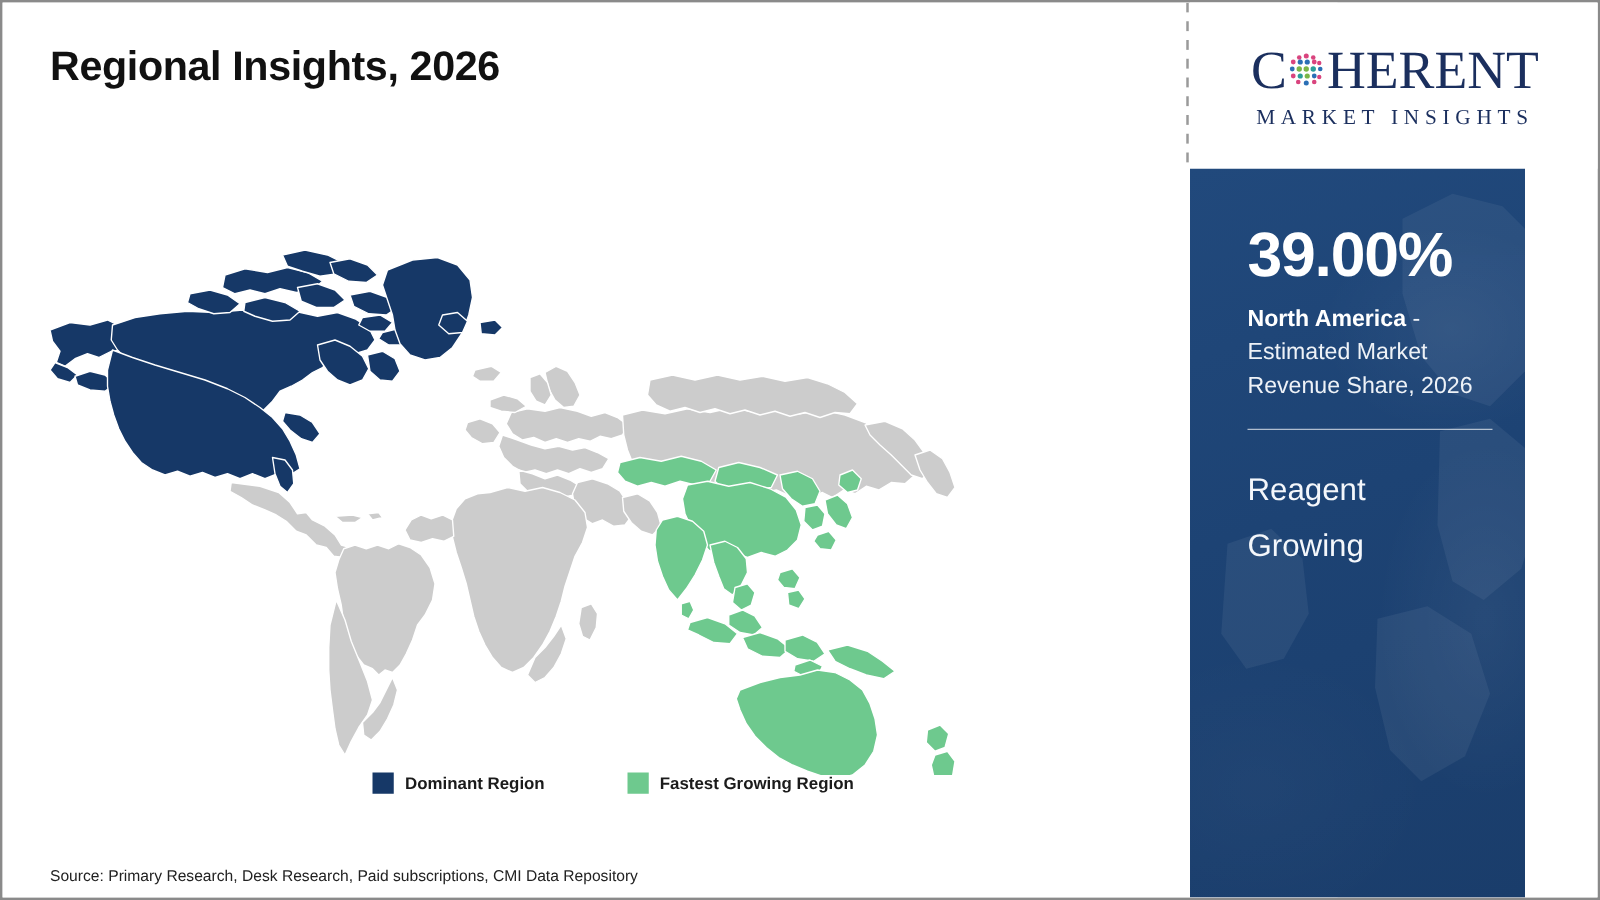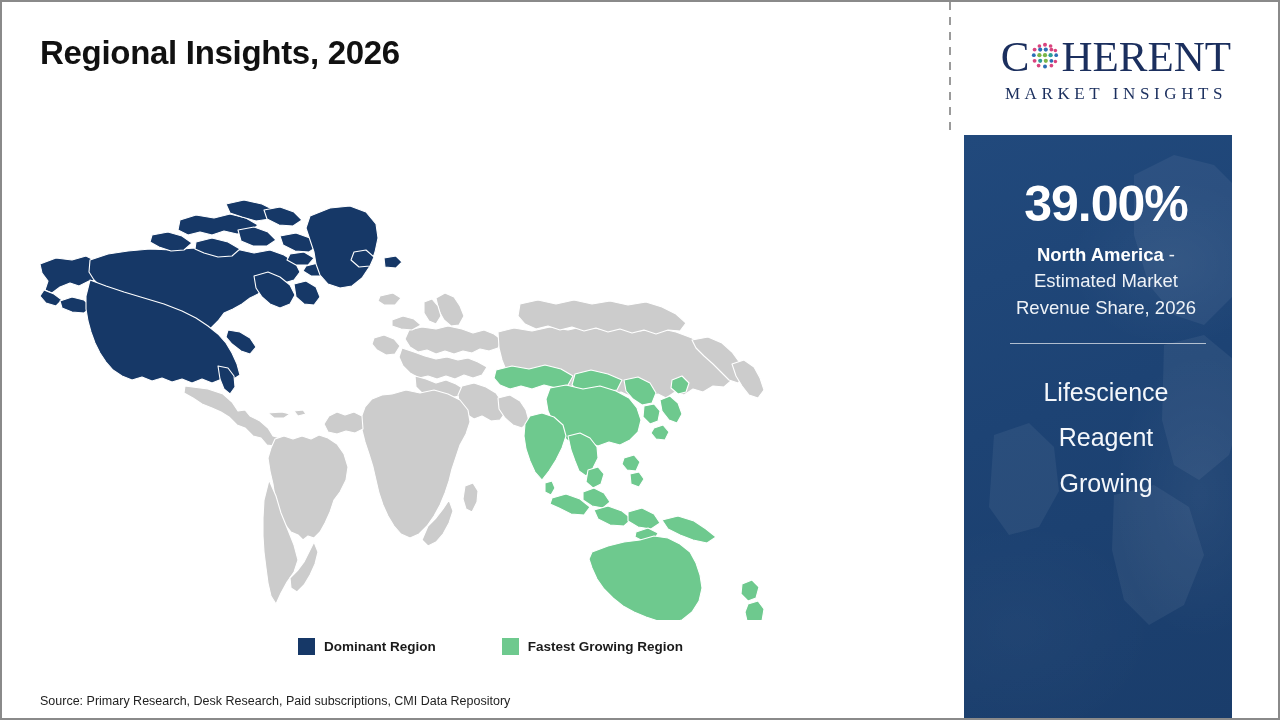--- a/index.html
+++ b/index.html
@@ -41,21 +41,21 @@
 
   
   #map-wrap {
     position:absolute; left:30px; top:178px;
     width:800px; height:440px;
   }
   #map-wrap svg { display:block; width:100%; height:100%; }
 
   
   #legend {
-    position:absolute; left:296px; top:636px;
+    position:absolute; left:296px; top:616px;
     display:flex; align-items:center; gap:66px;
   }
   .legend-item { display:flex; align-items:center; gap:9px; }
   .swatch { width:17px; height:17px; display:block; }
   .legend-label { font-size:13.5px; font-weight:bold; color:#1b1b1b; }
 
   
   #source-line {
     position:absolute; left:38px; top:692px;
     font-size:12.5px; color:#222222; white-space:nowrap;
@@ -94,29 +94,28 @@
   #logo-word .rest { letter-spacing:0px; }
   #logo-globe { width:32px; height:32px; margin:0 1px 0 0; display:block; }
   #logo-sub {
     margin-top:5px;
     font-family:"Liberation Serif","DejaVu Serif",serif;
     color:#1b2f5e;
     font-size:17px; letter-spacing:4.6px;
   }
 
   #stat-panel {
-    position:absolute; left:12px; top:133px;
+    position:absolute; left:0; top:133px;
     width:268px; height:583px;
     background:
       radial-gradient(ellipse 150px 120px at 78% 22%, rgba(255,255,255,0.045), rgba(255,255,255,0) 70%),
       radial-gradient(ellipse 120px 200px at 88% 62%, rgba(255,255,255,0.05), rgba(255,255,255,0) 72%),
       radial-gradient(ellipse 200px 160px at 20% 85%, rgba(255,255,255,0.025), rgba(255,255,255,0) 70%),
       linear-gradient(160deg,#21497c 0%, #1d4374 45%, #1a3d6b 100%);
     overflow:hidden;
-    text-align:center;
   }
   #panel-watermark {
     position:absolute; inset:0;
     width:100%; height:100%;
     opacity:0.10;
     pointer-events:none;
   }
   #stat-inner { position:relative; z-index:2; padding:44px 30px 0 46px; }
 
   #stat-pct {
@@ -335,20 +334,19 @@
         </g>
       </svg>
 
       <div id="stat-inner">
         <div id="stat-pct">39.00%</div>
         <div id="stat-desc">
           <span class="bold">North America</span><span> - Estimated Market Revenue Share, 2026</span>
         </div>
         <div id="stat-rule"></div>
         <div id="market-name">
-          <span>Lifescience</span>
           <span>Reagent</span>
           <span>Growing</span>
         </div>
       </div>
     </div>
   </div>
 </div>
 
 </body></html>

